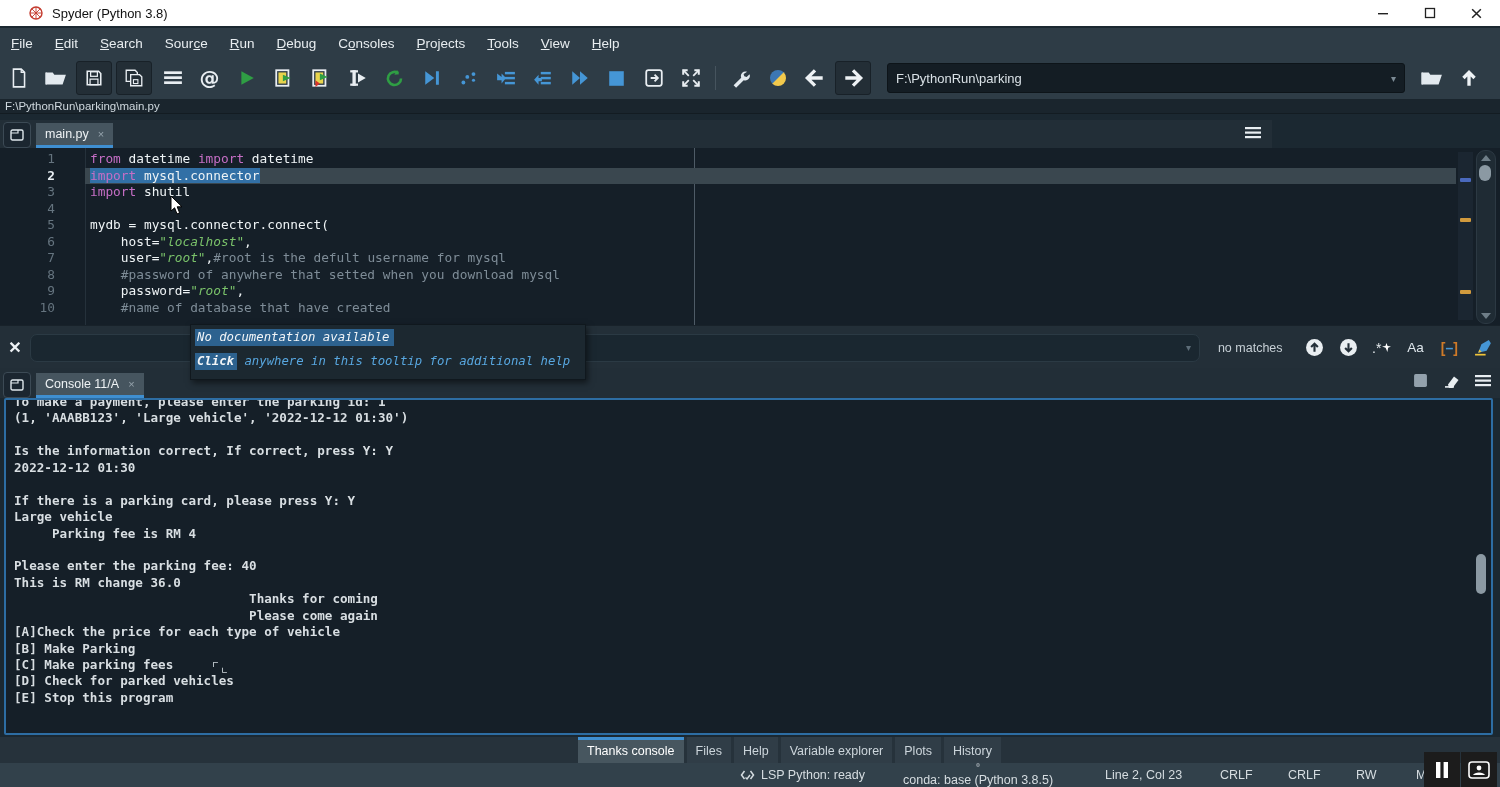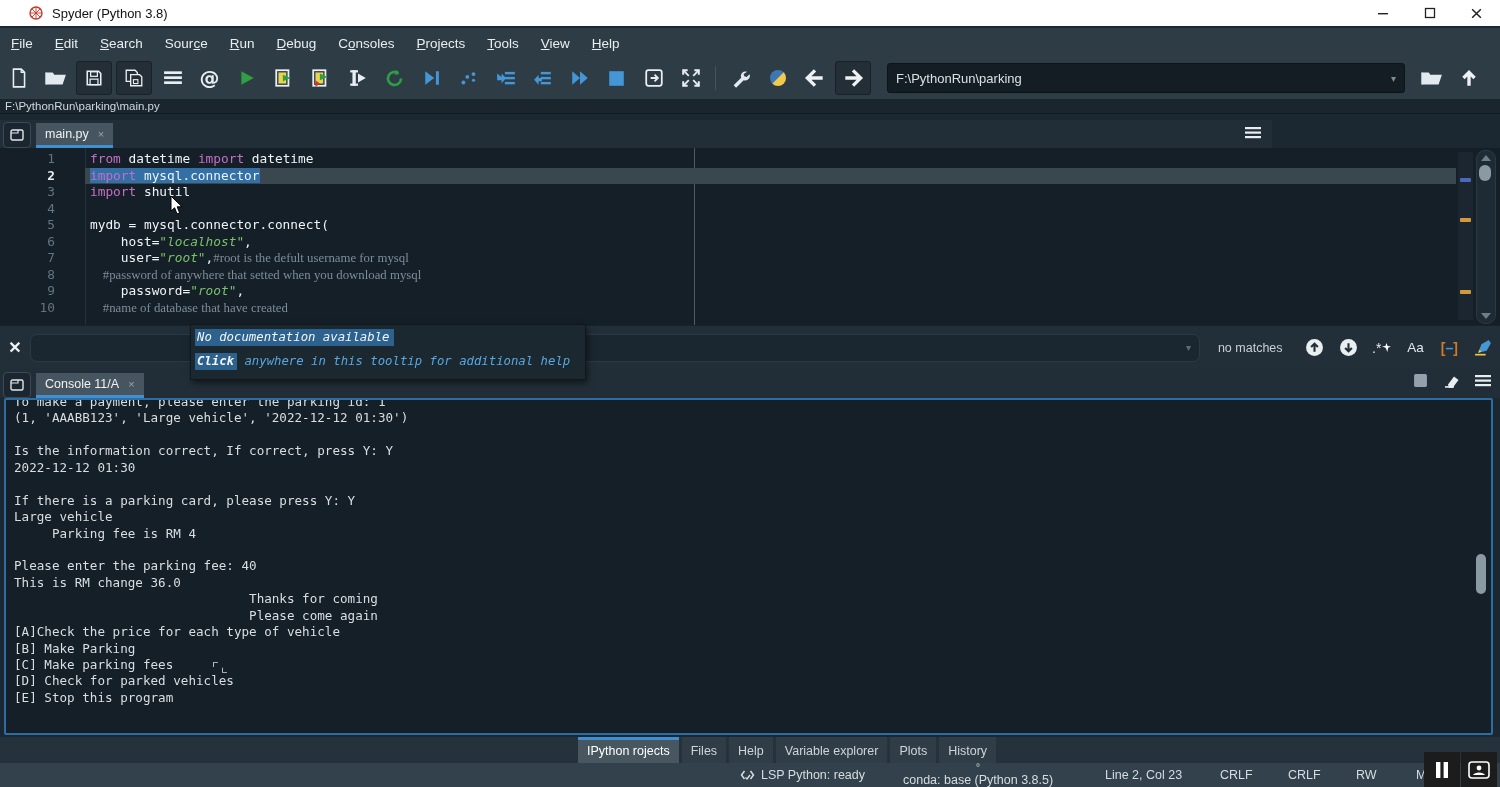--- a/index.html
+++ b/index.html
@@ -47,21 +47,21 @@
 
   
   .editor{left:0;top:148px;width:1500px;height:177px;background:#151f28;overflow:hidden;font-family:"DejaVu Sans Mono",monospace;}
   .code-area{position:absolute;left:0;top:3px;width:1456px;}
   .code-row{display:flex;height:16.5px;line-height:16.5px;font-size:12.8px;}
   .gut{width:55px;text-align:right;color:#65747f;flex:0 0 auto;padding-right:0;}
   .gut-a{color:#e8eef2;font-weight:bold;}
   .gutpad{width:30px;flex:0 0 auto;border-right:0;}
   .code-text-wrap{flex:1;padding-left:5px;white-space:pre;}
   .code-row.hl .code-text-wrap{background:#3a474f;}
-  .p{color:#eef3f5;} .k{color:#c56ec5;} .s{color:#7ac26a;font-style:italic;} .c{color:#7e8c97;font-family:Liberation Serif, serif;}
+  .p{color:#eef3f5;} .k{color:#c56ec5;} .s{color:#7ac26a;font-style:italic;} .c{color:#7e8c97;}
   .sel{background:#3270a6;}
   .gutline{position:absolute;left:85px;top:0;width:1px;height:177px;background:#25313b;}
   .edgeline{position:absolute;left:694px;top:0;width:1px;height:177px;background:rgba(170,190,205,.38);}
   .flagcol{position:absolute;left:1458px;top:4px;width:15px;height:168px;background:#1b2631;}
   .flag{position:absolute;left:2px;width:11px;height:4px;border-radius:1px;}
   .escroll{position:absolute;left:1476px;top:2px;width:18px;height:172px;background:#1f2b34;border:1px solid #2c3943;border-radius:9px;}
   .escroll .thumb{position:absolute;left:2px;top:14px;width:12px;height:16px;border-radius:7px;background:#8b99a3;}
   .sarrow{position:absolute;left:4px;width:0;height:0;border-left:5px solid transparent;border-right:5px solid transparent;}
 
   
@@ -86,21 +86,21 @@
 
   
   .ctabbar{left:0;top:368px;width:1500px;height:30px;background:#222e37;display:flex;align-items:flex-end;}
   .con-icons{margin-left:auto;margin-right:8px;margin-bottom:6px;display:flex;gap:14px;align-items:center;}
 
   
   .console{left:4px;top:398px;width:1489px;height:337px;background:#151f28;border:2px solid #2d6da3;border-radius:2px;
            overflow:hidden;box-sizing:border-box;}
   .con-inner{position:absolute;left:8px;top:-6px;width:1440px;}
   .con-line{font-family:"DejaVu Sans Mono",monospace;font-size:12.6px;height:16.45px;line-height:16.45px;
-            color:#d8dee2;white-space:pre;}
+            color:#d8dee2;white-space:pre;font-weight:bold;}
   .cscroll{position:absolute;right:3px;top:2px;width:13px;height:326px;}
   .cscroll .thumb{position:absolute;left:1px;top:152px;width:10px;height:40px;border-radius:5px;background:#8b99a3;}
 
   
   .btabs{left:0;top:737px;width:1500px;height:26px;background:#26323b;}
   .btabs-row{position:absolute;left:578px;top:0;height:26px;display:flex;align-items:flex-end;gap:3px;}
   .btab{background:#303d47;color:#ccd5db;font-size:12.5px;padding:4px 9px 5px 9px;border-top:3px solid transparent;}
   .btab.active{background:#47565f;color:#fff;border-top:3px solid #3f8fd1;}
 
   
@@ -501,21 +501,21 @@
         <div class="con-line">[E] Stop this program</div>
         <div class="con-line">&nbsp;</div>
       </div>
     <div class="cscroll">
       <div class="thumb"></div>
     </div>
   </div>
 
   <div class="abs btabs">
     <div class="btabs-row">
-        <div class="btab active">IPython rojects</div>
+        <div class="btab active">Thanks console</div>
         <div class="btab">Files</div>
         <div class="btab">Help</div>
         <div class="btab">Variable explorer</div>
         <div class="btab">Plots</div>
         <div class="btab">History</div>
       </div>
   </div>
 
   <div class="abs statusbar">
     <span class="sb-item" style="left:740px;">

